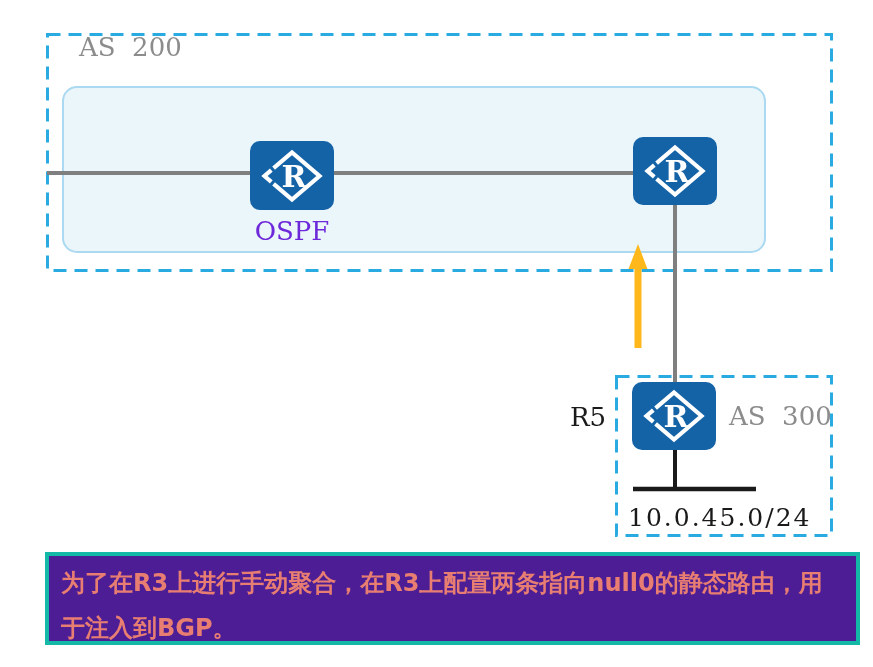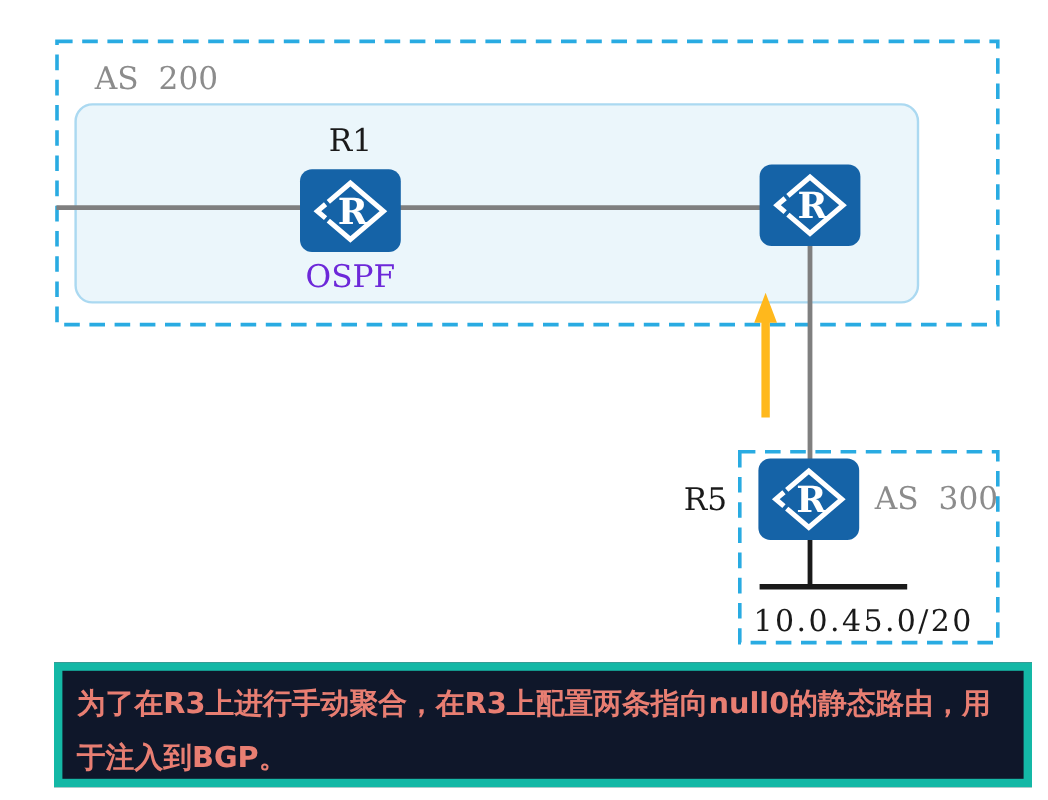--- a/index.html
+++ b/index.html
@@ -20,24 +20,24 @@
     position:absolute;
     background:#1563A7;
     border-radius:10px;
     display:flex;align-items:center;justify-content:center;
   }
   .router svg{display:block;}
   .center{text-align:center;}
   #note-box{
     position:absolute;
     left:45px;top:552px;
-    width:815px;height:104px;
+    width:815px;height:93px;
     box-sizing:border-box;
-    background:#0f172a;
-    border:7px solid #14b8a6;
+    background:#4c1d95;
+    border:4px solid #14b8a6;
     padding:5px 12px 0 12px;
     font-family:"DejaVu Sans","Liberation Sans",sans-serif;
     font-size:24px;font-weight:600;
     line-height:45px;
     color:#E87E72;
   }
 </style>
 </head>
 <body>
 
@@ -54,29 +54,28 @@
     <line x1="47" y1="173" x2="675" y2="173" stroke="#7F7F7F" stroke-width="4"></line>
 
     <line x1="675" y1="173" x2="675" y2="400" stroke="#7F7F7F" stroke-width="4"></line>
 
     <line x1="675" y1="440" x2="675" y2="489" stroke="#1A1A1A" stroke-width="4"></line>
     <line x1="633" y1="489" x2="756" y2="489" stroke="#1A1A1A" stroke-width="4.5"></line>
 
     <polygon points="638,244 647.5,269 641.5,269 641.5,348 634.5,348 634.5,269 628.5,269" fill="#FFB81C"></polygon>
   </svg>
 
-  <div class="lbl as-label" style="left:79px;top:51px;">AS  200</div>
+  <div class="lbl as-label" style="left:79px;top:32px;">AS  200</div>
   <div class="lbl as-label" style="left:729px;top:401px;text-align:right;">AS  300</div>
 
-  <div class="lbl router-label center" style="left:250px;top:103px;width:84px;">R1</div>
   <div class="lbl router-label" style="left:556px;top:402px;width:50px;text-align:right;">R5</div>
 
   <div class="lbl ospf-label center" style="left:238px;top:216px;width:108px;">OSPF</div>
 
-  <div class="lbl network-label" style="left:628px;top:503px;">10.0.45.0/20</div>
+  <div class="lbl network-label" style="left:628px;top:503px;">10.0.45.0/24</div>
 
   <div class="router" style="left:250px;top:141px;width:84px;height:69px;">
     <svg width="64" height="56" viewBox="0 0 64 56">
       <path d="M13.6,20.2 L32,4.5 L59.5,28 L32,51.5 L13.6,35.8" fill="none" stroke="#ffffff" stroke-width="4.2"></path>
       <path d="M11.3,22.2 L4.5,28 L11.3,33.8" fill="none" stroke="#ffffff" stroke-width="4.2"></path>
       <text x="34" y="39" text-anchor="middle" fill="#ffffff" font-size="30" font-weight="bold" font-family="DejaVu Serif, Liberation Serif, serif">R</text>
     </svg>
   </div>
 
   <div class="router" style="left:633px;top:137px;width:84px;height:68px;">

